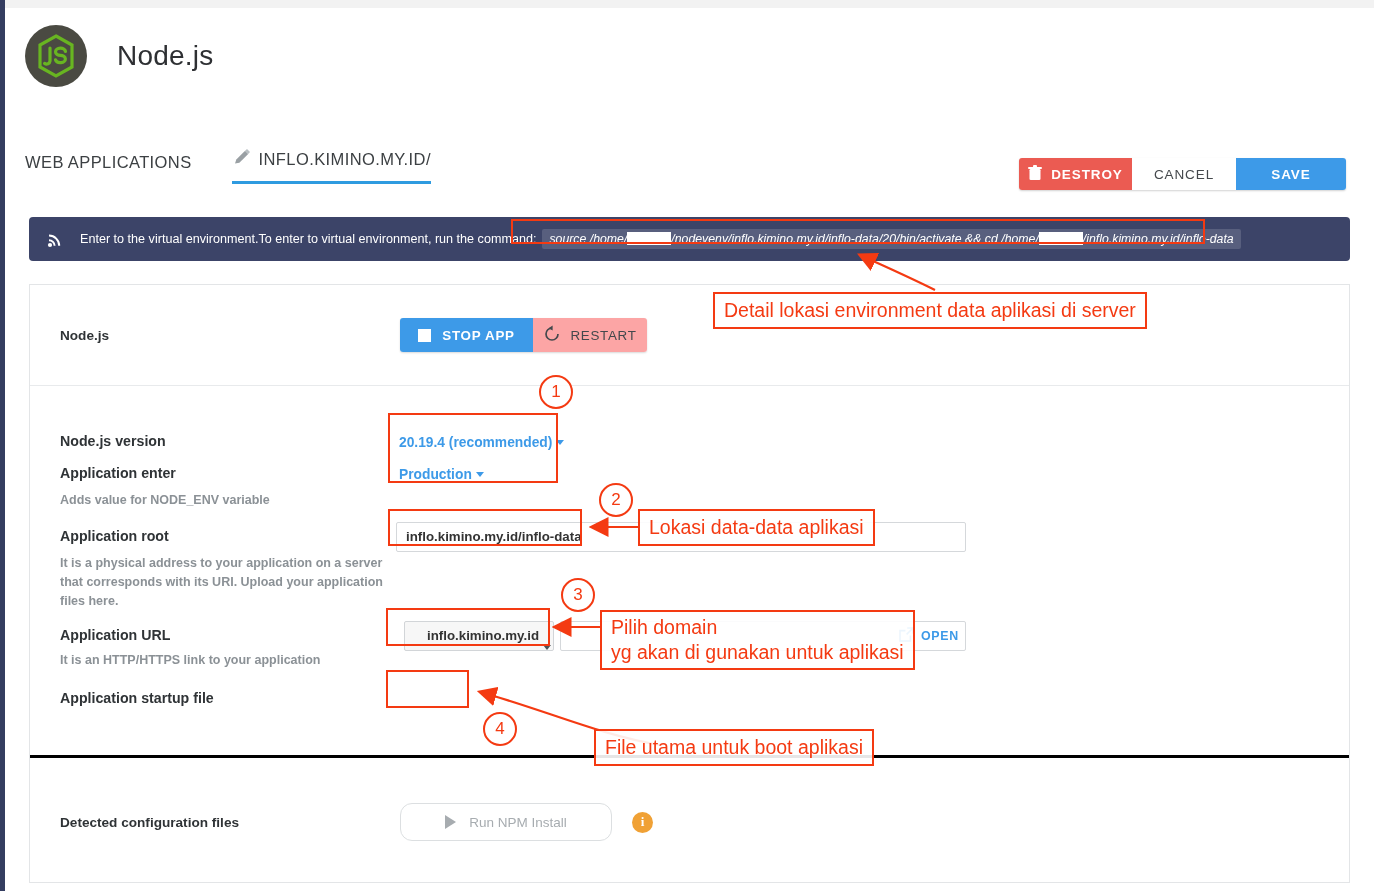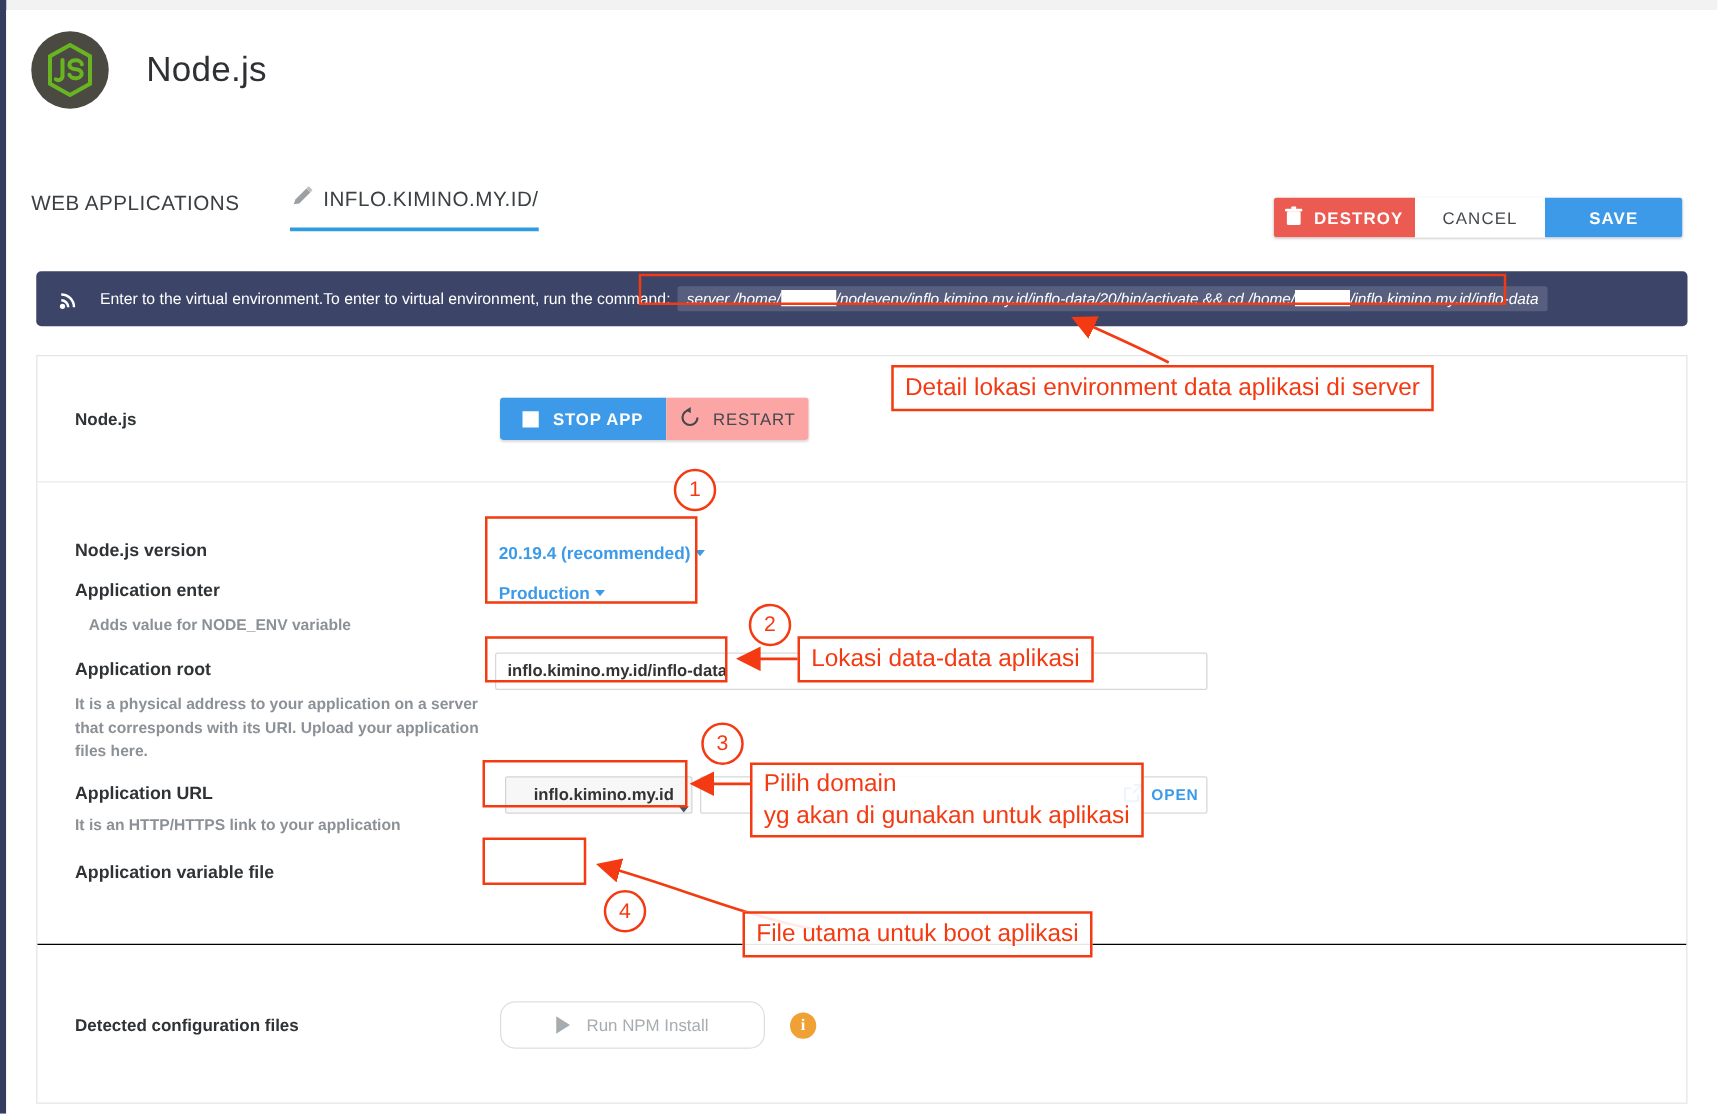--- a/index.html
+++ b/index.html
@@ -147,21 +147,21 @@
 
   <div class="banner">
     <span class="banner-icon">
       <svg width="17" height="17" viewBox="0 0 17 17">
         <circle cx="3" cy="14" r="2.1" fill="#fff"></circle>
         <path d="M2 9.2 A5.6 5.6 0 0 1 7.6 14.8" fill="none" stroke="#fff" stroke-width="2"></path>
         <path d="M2 4.6 A10.2 10.2 0 0 1 12.2 14.8" fill="none" stroke="#fff" stroke-width="2"></path>
       </svg>
     </span>
     <span class="banner-text">Enter to the virtual environment.To enter to virtual environment, run the command:</span>
-    <span class="cmd"><span>server /home/</span><span class="redact"></span><span>/nodevenv/inflo.kimino.my.id/inflo-data/20/bin/activate &amp;&amp; cd /home/</span><span class="redact"></span><span>/inflo.kimino.my.id/inflo-data</span></span>
+    <span class="cmd"><span>source /home/</span><span class="redact"></span><span>/nodevenv/inflo.kimino.my.id/inflo-data/20/bin/activate &amp;&amp; cd /home/</span><span class="redact"></span><span>/inflo.kimino.my.id/inflo-data</span></span>
   </div>
 
   <div class="card">
 
     <div class="sec-run row-sep">
       <div class="sec-label run-label">Node.js</div>
       <div class="runbtns">
         <div class="btn-stop">
           <span class="stop-square"></span>
           <span>STOP APP</span>
@@ -182,21 +182,21 @@
 
       <div class="f-label" style="left:30px;top:47px;">Node.js version</div>
       <div class="f-link" style="left:369px;top:49px;">
         <span>20.19.4 (recommended)</span><span class="caret"></span>
       </div>
 
       <div class="f-label" style="left:30px;top:79px;">Application enter</div>
       <div class="f-link" style="left:369px;top:81px;">
         <span>Production</span><span class="caret"></span>
       </div>
-      <div class="f-help" style="left:30px;top:105px;width:330px;margin-left:11px;">Adds value for NODE_ENV variable</div>
+      <div class="f-help" style="left:30px;top:105px;width:330px;">Adds value for NODE_ENV variable</div>
 
       <div class="f-label" style="left:30px;top:142px;">Application root</div>
 
       <div class="f-input" style="left:366px;top:136px;width:570px;">inflo.kimino.my.id/inflo-data</div>
       <div class="f-help" style="left:30px;top:168px;width:330px;">It is a physical address to your application on a server that corresponds with its URI. Upload your application files here.</div>
 
       <div class="f-label" style="left:30px;top:241px;">Application URL</div>
       <div class="f-select" style="left:374px;top:235px;width:150px;">
         <span>inflo.kimino.my.id</span>
           <span class="caret caret-dark"></span>
@@ -207,24 +207,24 @@
           <svg width="15" height="15" viewBox="0 0 15 15">
             <path d="M8.2 1 L14 1 L14 6.8" fill="none" stroke="#3d9ae8" stroke-width="1.6"></path>
             <path d="M14 1 L7.6 7.4" fill="none" stroke="#3d9ae8" stroke-width="1.6"></path>
             <path d="M11.4 8.6 L11.4 14 L1 14 L1 3.6 L6.4 3.6" fill="none" stroke="#3d9ae8" stroke-width="1.6"></path>
           </svg>
         </span>
         <span>OPEN</span>
       </div>
       <div class="f-help" style="left:30px;top:265px;width:330px;">It is an HTTP/HTTPS link to your application</div>
 
-      <div class="f-label" style="left:30px;top:304px;">Application variable file</div>
-    </div>
-
-    <div class="sec-detect" style="border-top:1px solid #000000;">
+      <div class="f-label" style="left:30px;top:304px;">Application startup file</div>
+    </div>
+
+    <div class="sec-detect" style="border-top:3px solid #000000;">
       <div class="sec-label detect-label">Detected configuration files</div>
       <div class="btn-npm">
         <span class="tri"></span>
         <span>Run NPM Install</span>
       </div>
       <div class="info-dot">i</div>
     </div>
 
   </div>
 </div>

